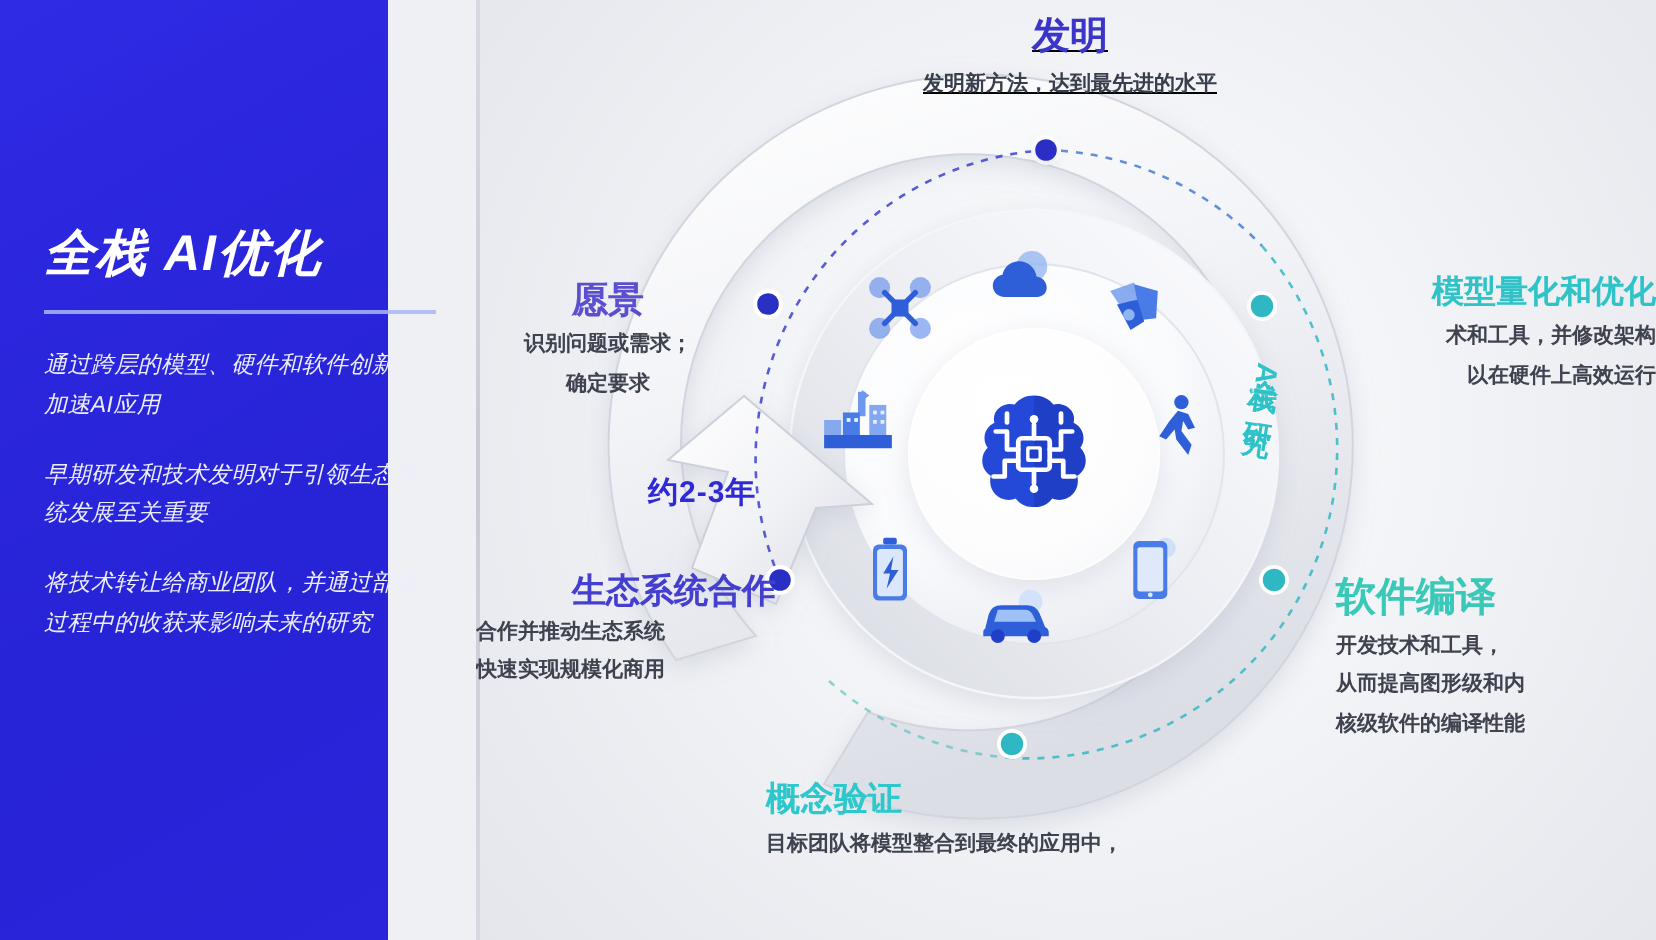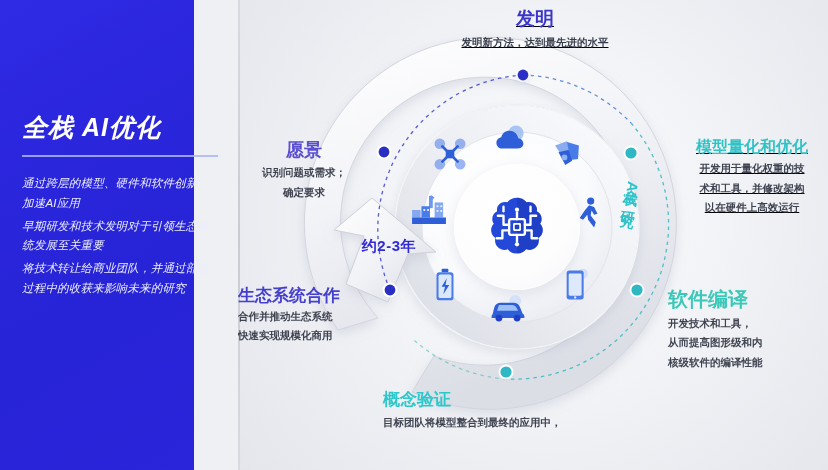--- a/index.html
+++ b/index.html
@@ -19,21 +19,21 @@
   }
   #left-inner{ position:absolute; left:22px; top:112px; width:196px; }
   #panel-title{
     color:#ffffff; font-size:25px; font-weight:bold; letter-spacing:1px;
     line-height:1.2; white-space:nowrap;
   }
   #panel-divider{
     margin-top:13px; width:196px; height:2px; background:#a9b6f5; opacity:.85;
   }
   .panel-para{
-    color:#eceefc; font-size:11.5px; line-height:1.72; margin-top:3px;
+    color:#eceefc; font-size:11.5px; line-height:1.72; margin-top:15px;
     letter-spacing:.2px;
   }
   .panel-para.p1{ margin-top:17px; }
 
   
   #stage{
     position:absolute; left:238px; top:0; width:590px; height:470px;
     background:radial-gradient(circle at 52% 46%, #fbfcfe 0%, #f3f4f7 42%, #e9ebf0 78%, #e4e6ec 100%);
     overflow:hidden;
   }
@@ -49,38 +49,38 @@
   .lbl .d{ font-size:10.5px; line-height:1.5; color:#3f4350; font-weight:bold; }
 
   #lbl-invention{ left:122px; top:8px; width:350px; text-align:center;text-decoration:underline; }
   #lbl-invention .t{ font-size:19px; color:#3b35c9; }
   #lbl-invention .d{ margin-top:5px; color:#3a3f4d; }
 
   #lbl-vision{ left:-4px; top:140px; width:140px; text-align:center; }
   #lbl-vision .t{ font-size:18px; color:#5b4fd0; }
   #lbl-vision .d{ margin-top:4px; }
 
-  #lbl-quant{ left:438px; top:138px; width:152px; text-align:center;text-decoration:underline; }
+  #lbl-quant{ left:438px; top:138px; width:152px; text-align:right; }
   #lbl-quant .t{ font-size:16px; color:#2fc3c7; }
   #lbl-quant .d{ margin-top:4px; }
 
   #lbl-compile{ left:430px; top:288px; width:160px; text-align:left; }
   #lbl-compile .t{ font-size:20px; color:#3ac9b9; }
   #lbl-compile .d{ margin-top:4px; }
 
   #lbl-poc{ left:145px; top:390px; width:300px; text-align:left; }
   #lbl-poc .t{ font-size:17px; color:#2ec8cc; }
   #lbl-poc .d{ margin-top:5px; }
 
   #lbl-eco{ left:0px; top:286px; width:192px; text-align:left; }
-  #lbl-eco .t{ font-size:17px; color:#453fd0; }
+  #lbl-eco .t{ font-size:17px; color:#453fd0;padding-left:48px; }
   #lbl-eco .d{ margin-top:3px; }
 
   #lbl-years{
-    position:absolute; left:86px; top:237px; width:92px; text-align:right;
+    position:absolute; left:86px; top:237px; width:92px; text-align:left;
     font-size:15px; font-weight:bold; color:#2f2ad4; letter-spacing:.5px;
   }
 
   
   #lbl-vertical{
     position:absolute; left:386px; top:176px;
     font-size:14.5px; font-weight:bold; color:#2fc2c8;
     writing-mode:vertical-rl; letter-spacing:2px;
     transform:rotate(9deg); transform-origin:top left;
     text-shadow:0 1px 1px rgba(255,255,255,.8);
@@ -336,21 +336,20 @@
   </div>
 
   <div class="lbl" id="lbl-vision">
     <div class="t">愿景</div>
     <div class="d">识别问题或需求；</div>
     <div class="d">确定要求</div>
   </div>
 
   <div class="lbl" id="lbl-quant">
     <div class="t">模型量化和优化</div>
-    <div class="d">开发用于量化权重的技</div>
     <div class="d">术和工具，并修改架构</div>
     <div class="d">以在硬件上高效运行</div>
   </div>
 
   <div class="lbl" id="lbl-compile">
     <div class="t">软件编译</div>
     <div class="d">开发技术和工具，</div>
     <div class="d">从而提高图形级和内</div>
     <div class="d">核级软件的编译性能</div>
   </div>

